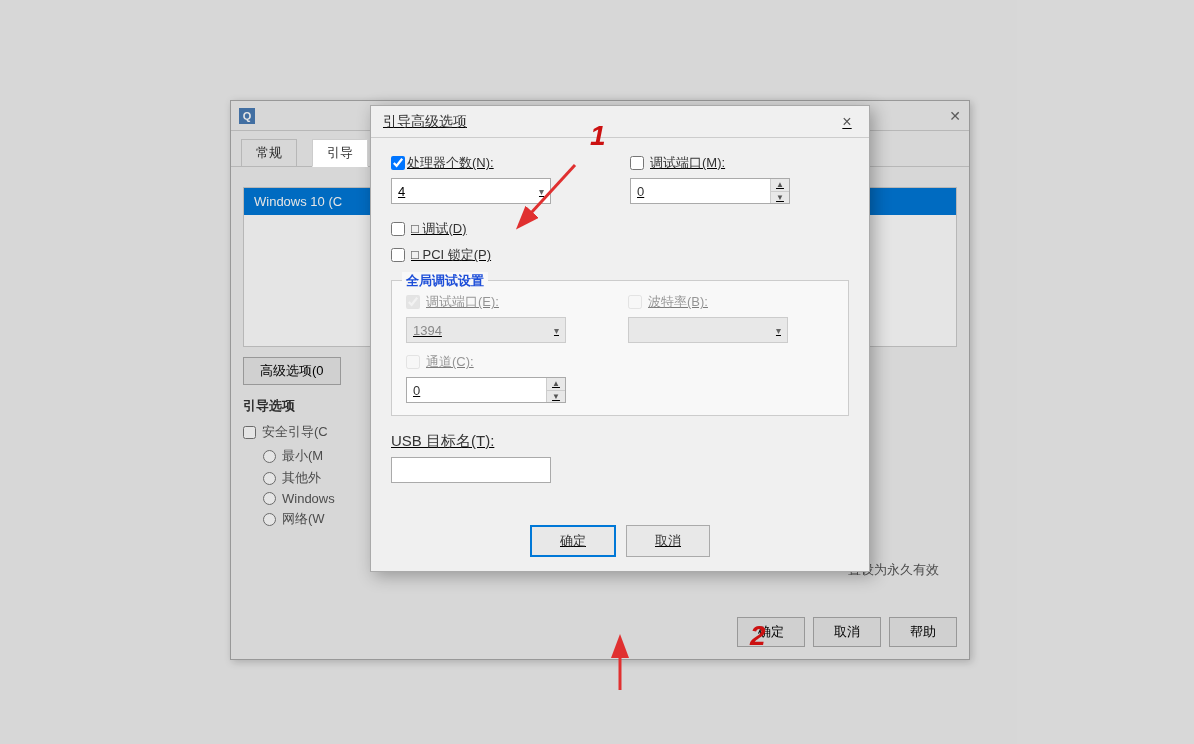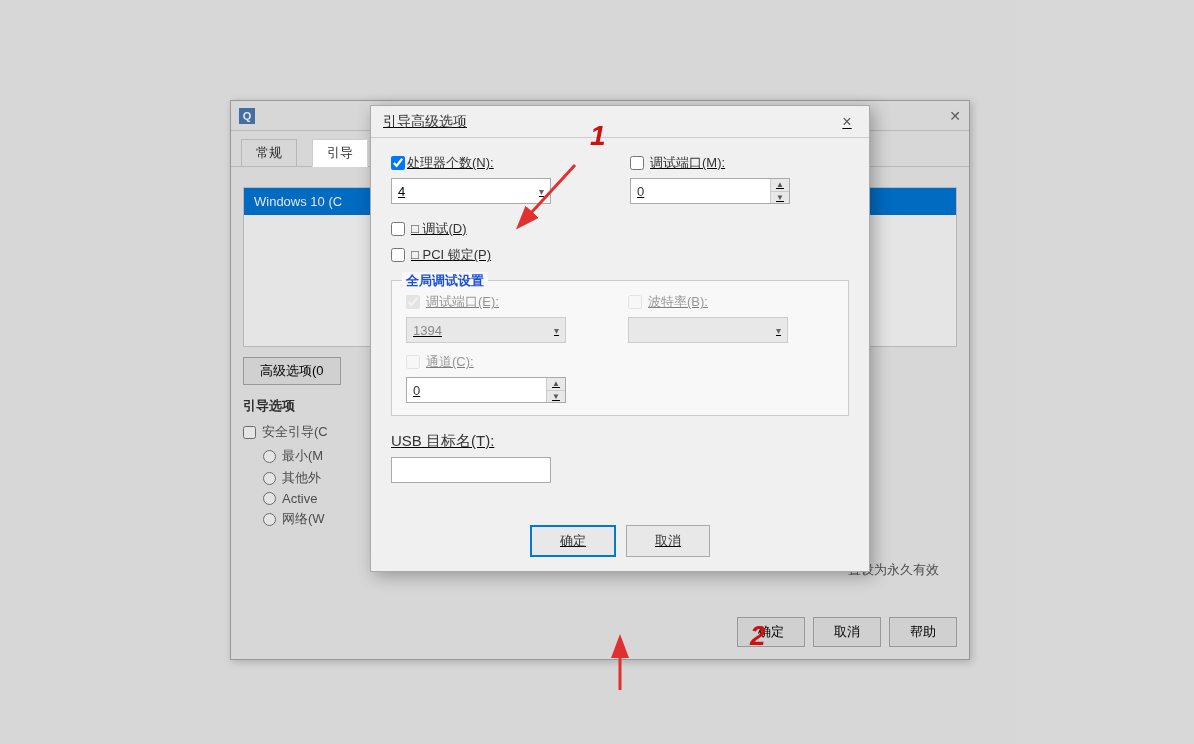--- a/index.html
+++ b/index.html
@@ -485,21 +485,21 @@
         <div class="bg-radio-row">
           <input type="radio" name="bg-boot-mode" style="">
           <span>最小(M</span>
         </div>
         <div class="bg-radio-row">
           <input type="radio" name="bg-boot-mode" style="">
           <span>其他外</span>
         </div>
         <div class="bg-radio-row">
           <input type="radio" name="bg-boot-mode" style="">
-          <span>Active</span>
+          <span>Windows</span>
         </div>
         <div class="bg-radio-row">
           <input type="radio" name="bg-boot-mode" style="">
           <span>网络(W</span>
         </div>
       </div>
     </div>
   </div>
 
   <div class="bg-permanent-text">

